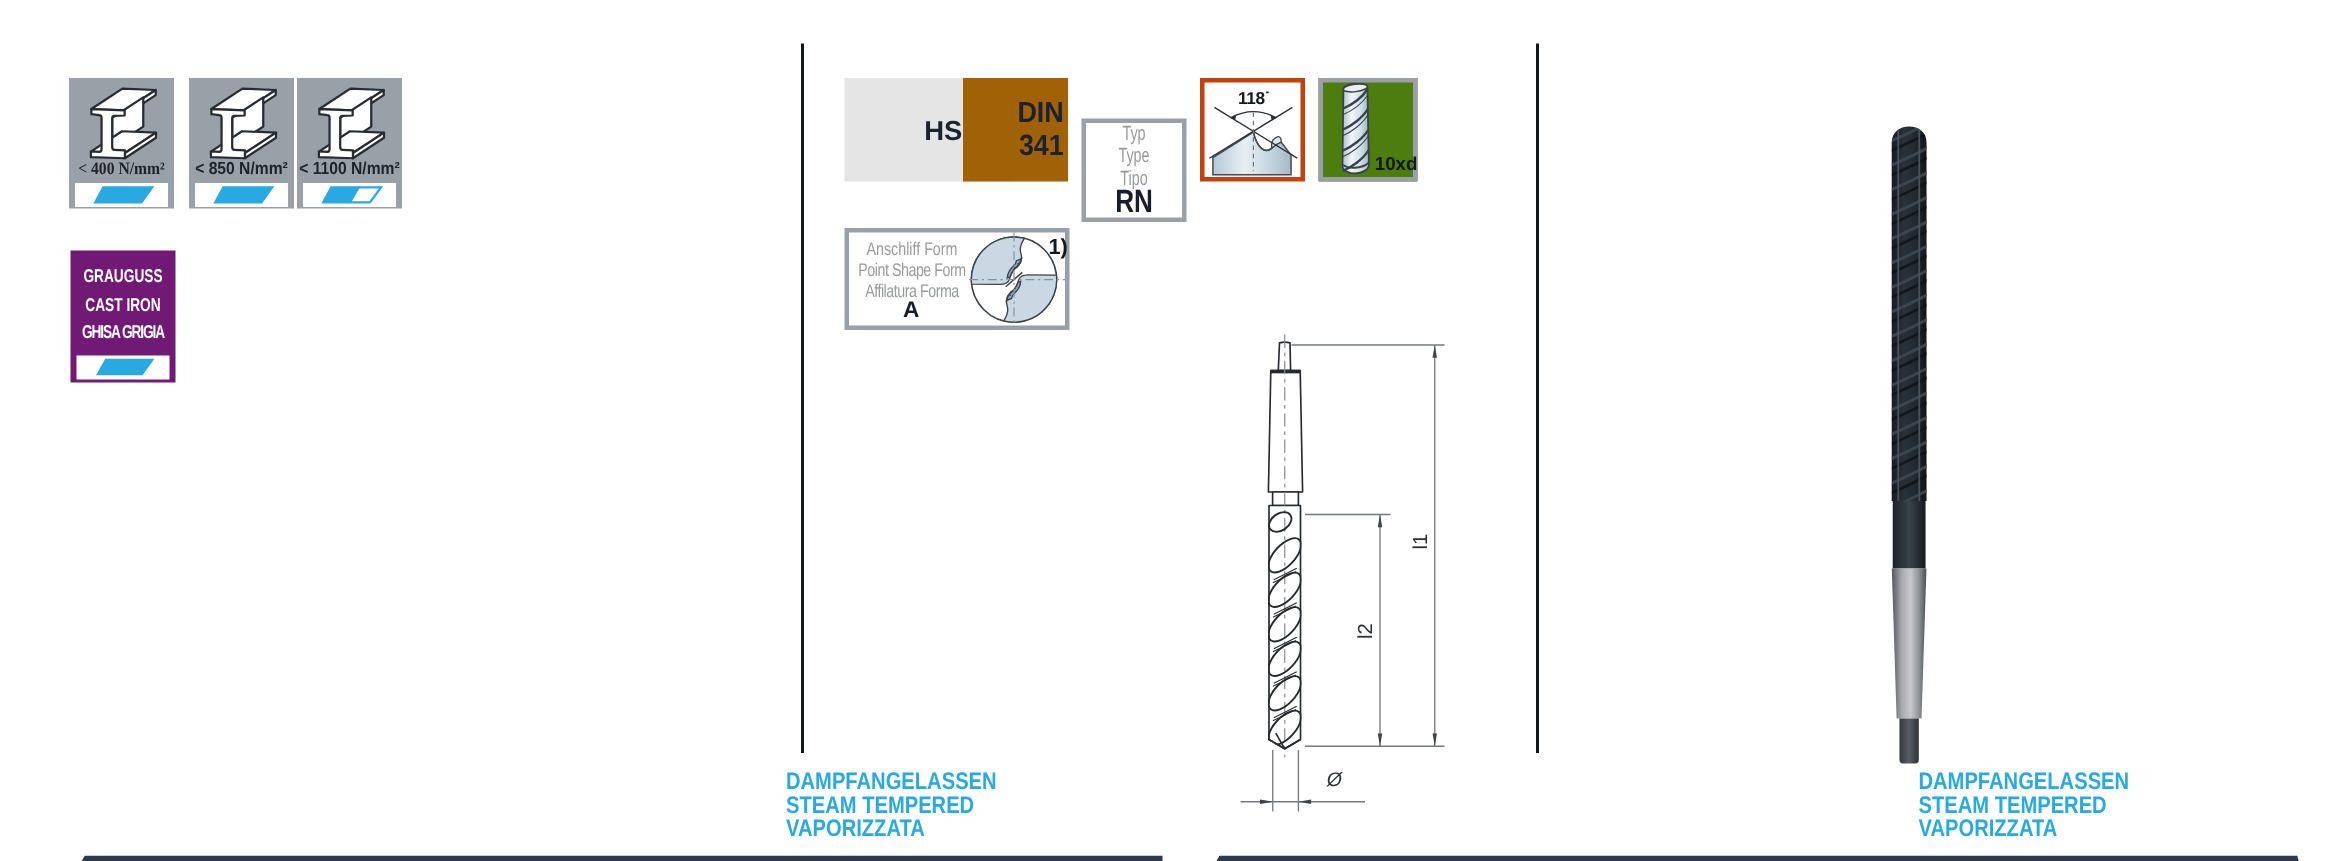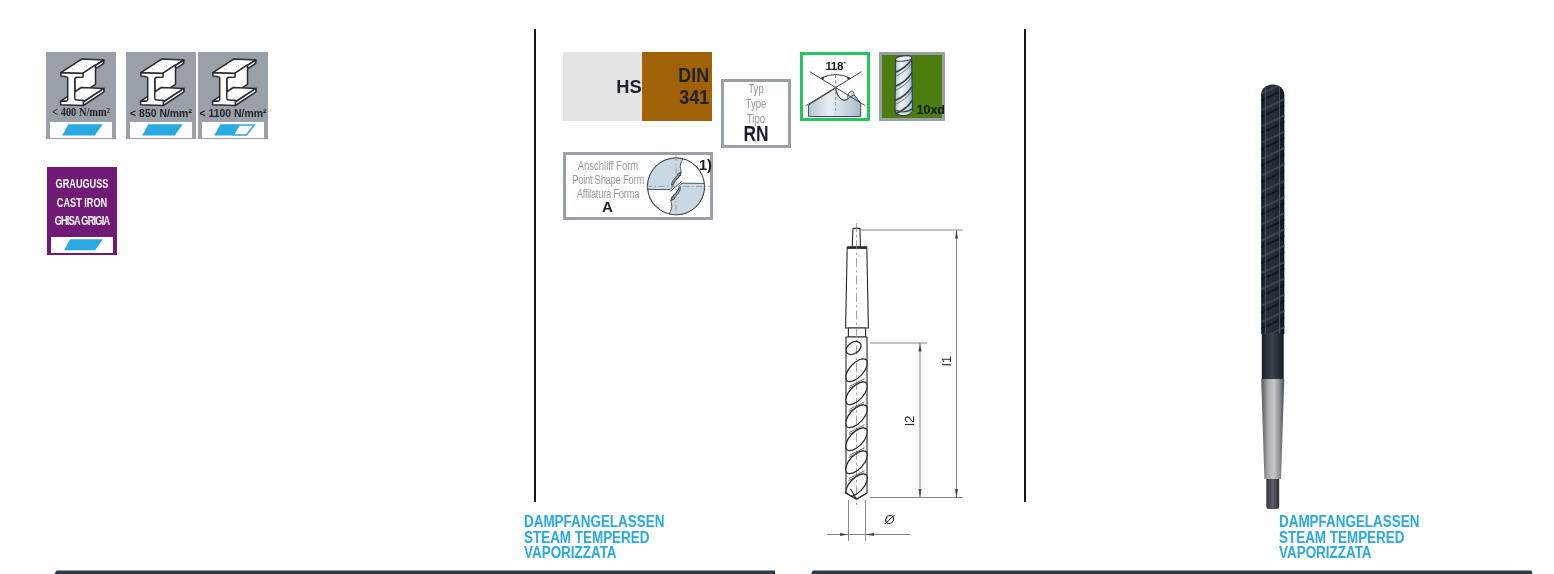--- a/index.html
+++ b/index.html
@@ -106,21 +106,21 @@
   <div style="margin-top:13.3px;font-weight:bold;font-size:19.5px;line-height:21.5px;color:#1c2330;transform:scaleX(0.92);">DIN<br>341</div>
 </div>
 
 <div class="abs" style="left:721px;top:52px;width:70px;height:69px;background:#fff;
      border:3px solid #9aa0a7;box-sizing:border-box;text-align:center;margin-top:27px;">
   <div class="abs" style="left:0;right:0;top:0.4px;font-size:13.7px;line-height:14.8px;color:#96989a;transform:scaleX(0.7);">Typ<br>Type<br>Tipo</div>
   <div class="abs" style="left:0;right:0;top:41.9px;font-weight:bold;font-size:21.5px;line-height:21.5px;color:#171d2b;transform:scaleX(0.81);">RN</div>
 </div>
 
 <div class="abs" style="left:800px;top:52px;width:70px;height:69px;background:#fff;
-     border:3px solid #22c55e;box-sizing:border-box;">
+     border:3px solid #c2410c;box-sizing:border-box;">
   <svg width="65" height="64" viewBox="0 0 65 64">
     <defs>
       <linearGradient id="bl" x1="0" y1="0" x2="1" y2="0">
         <stop offset="0" stop-color="#b3c8d5"></stop>
           <stop offset="0.4" stop-color="#e8eff3"></stop>
         <stop offset="0.72" stop-color="#c6d6e0"></stop>
           <stop offset="1" stop-color="#a4bac7"></stop>
       </linearGradient>
     </defs>
     <path d="M5.6,61.5 L5.6,50 L32.6,33.1 C33.6,37.5 35,41.5 38,43.9 C40.5,45.8 43,45.6 45,43.6 C46.8,41.8 49.5,40.2 51.1,39.7 L57.7,48.4 L57.7,61.5 Z" fill="url(#bl)" stroke="#434b53" stroke-width="1"></path>

